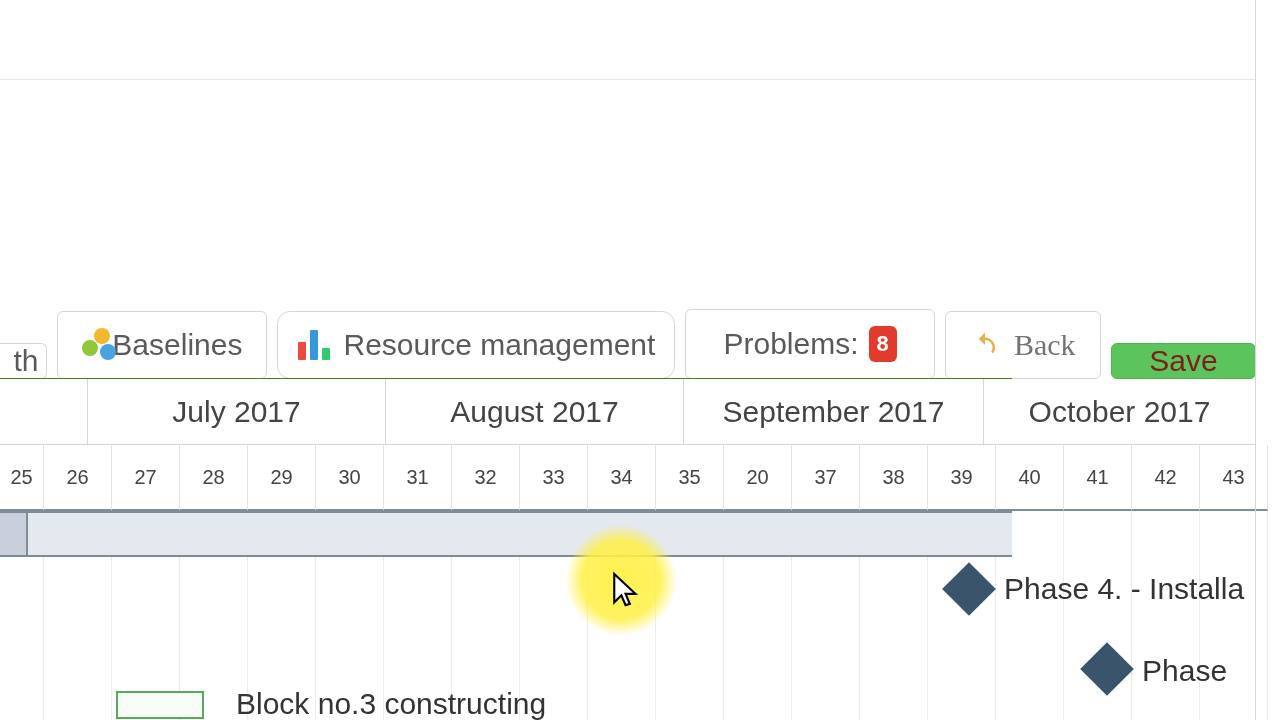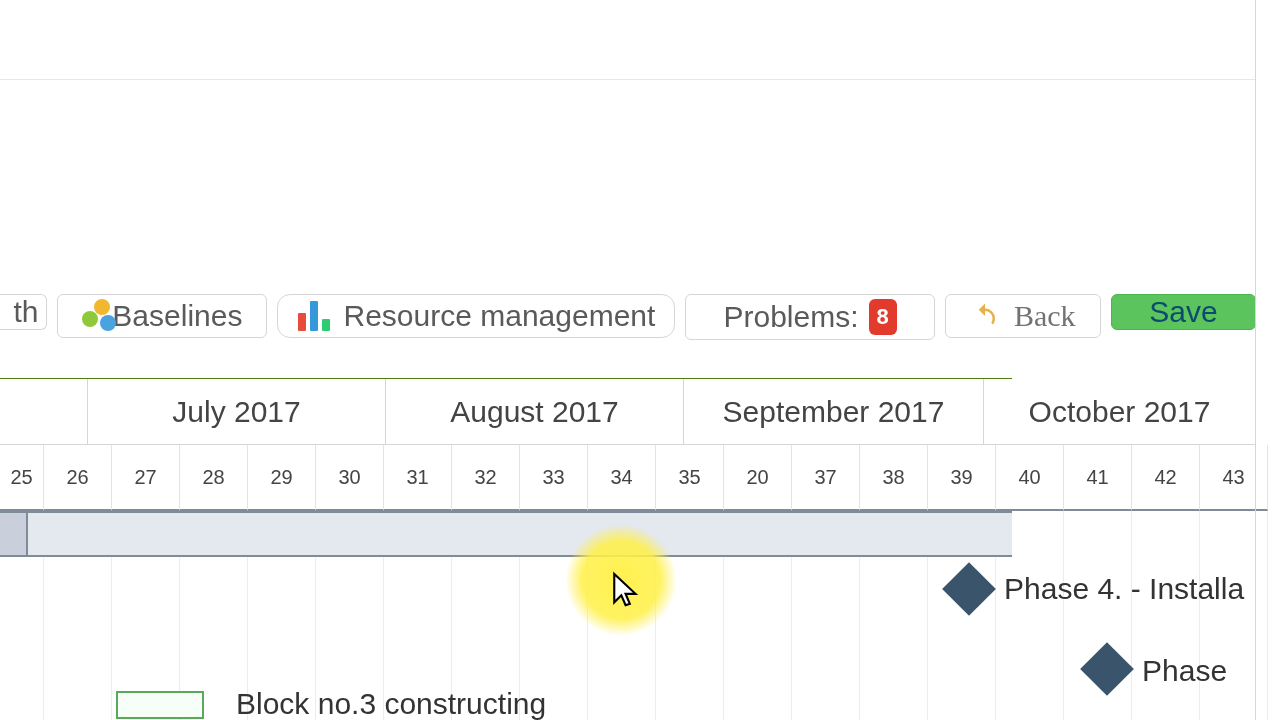--- a/index.html
+++ b/index.html
@@ -3,36 +3,36 @@
 <meta charset="utf-8">
 <style>
   * { box-sizing: border-box; margin: 0; padding: 0; }
   html, body { width: 1280px; height: 720px; font-family: Arial, Helvetica, sans-serif; background: #fff; overflow: hidden; }
   .header-blank {
     position: absolute; left: 0; top: 0; width: 1256px; height: 80px;
     border-bottom: 1px solid #e8e8e8;
   }
   .toolbar {
     position: absolute; left: 0; top: 294px; height: 85px; width: 1256px;
-    display: flex; align-items: flex-start;
+    display: flex; align-items: flex-end;
   }
   .btn {
     display: inline-flex; align-items: center; justify-content: center;
     gap: 14px;
-    padding: 4px 24px;
+    padding: 16px 24px;
     border: 1px solid #d6d6d6; border-radius: 6px;
     background: #fff;
     font-size: 30px; color: #5a5a5a;
     margin-right: 10px;
     white-space: nowrap;
   }
   .btn.truncated-left { border-top-left-radius: 0; border-bottom-left-radius: 0; border-left: none; }
   .btn-back { color: #737373; font-family: Liberation Serif, serif; }
   .btn-save {
-    background: #5cc45c; border-color: #4bb64b; color: #0c4a6e;
+    background: #5cc45c; border-color: #4bb64b; color: #7f1d1d;
     padding: 0 36px;
   }
   .problems-label { font-size: 30px; color: #5a5a5a; }
   .problems-badge {
     display: inline-flex; align-items: center; justify-content: center;
     min-width: 28px; height: 36px; padding: 0 6px;
     background: #e23b2e; color: #fff; border-radius: 6px;
     font-size: 22px; font-weight: bold;
   }
 

